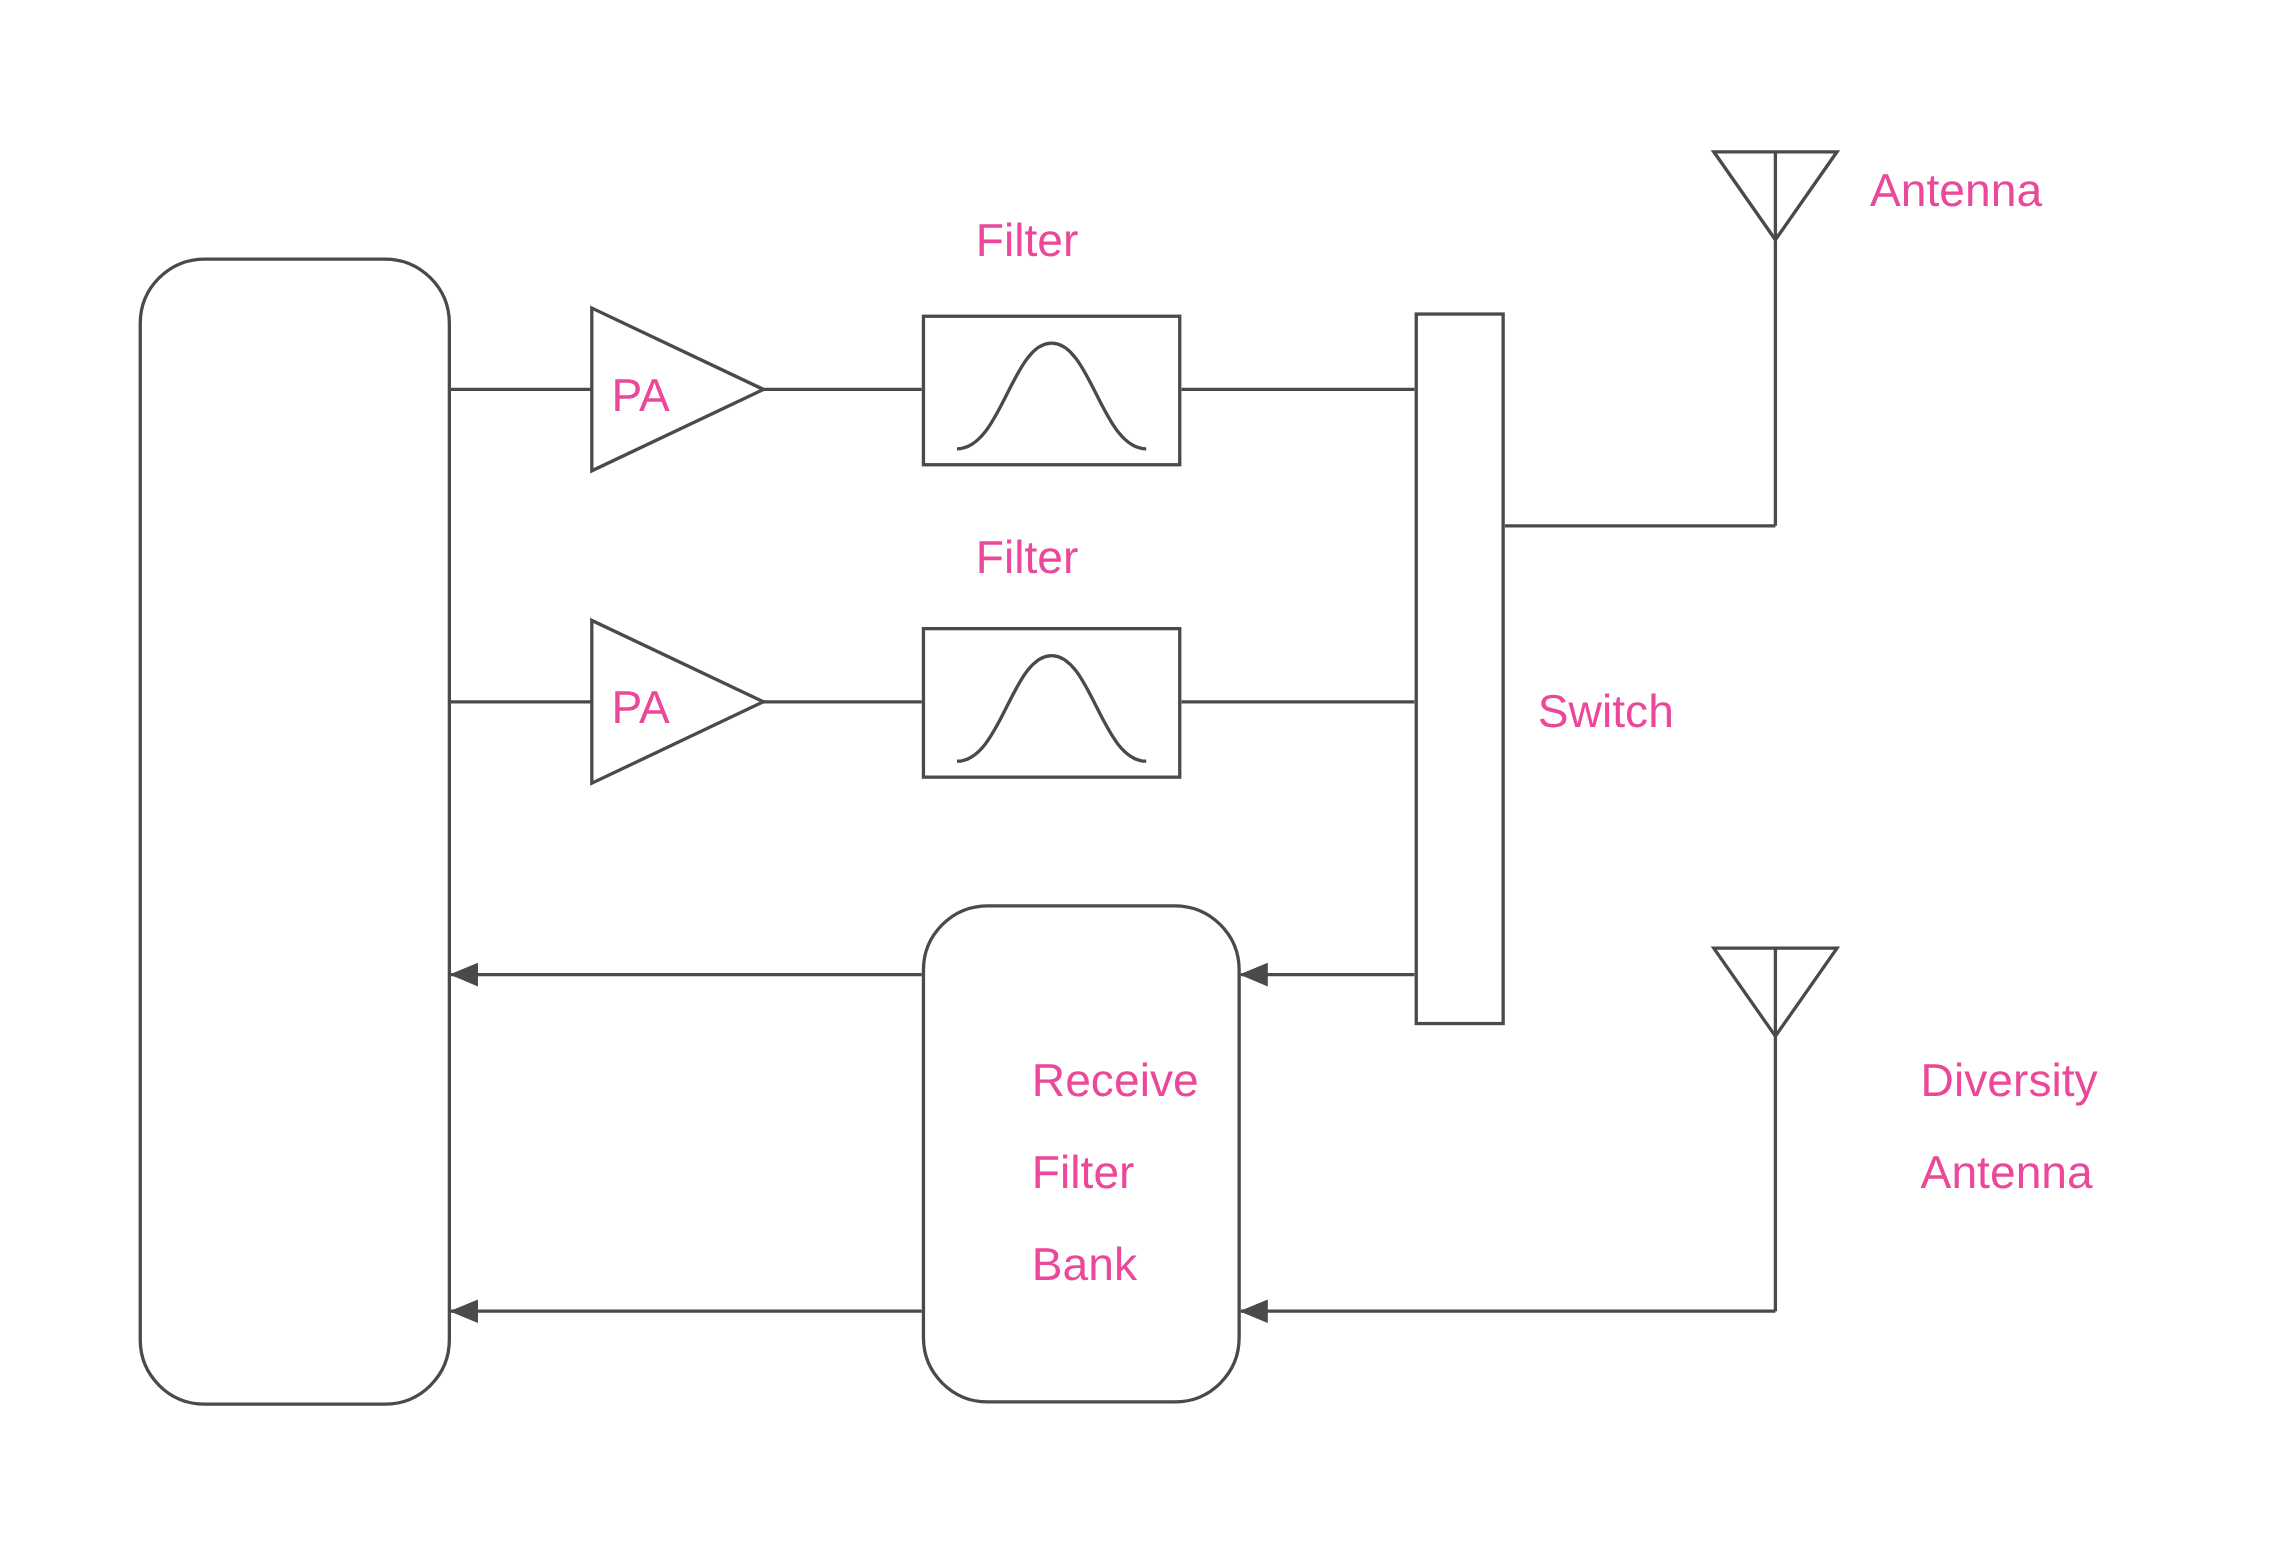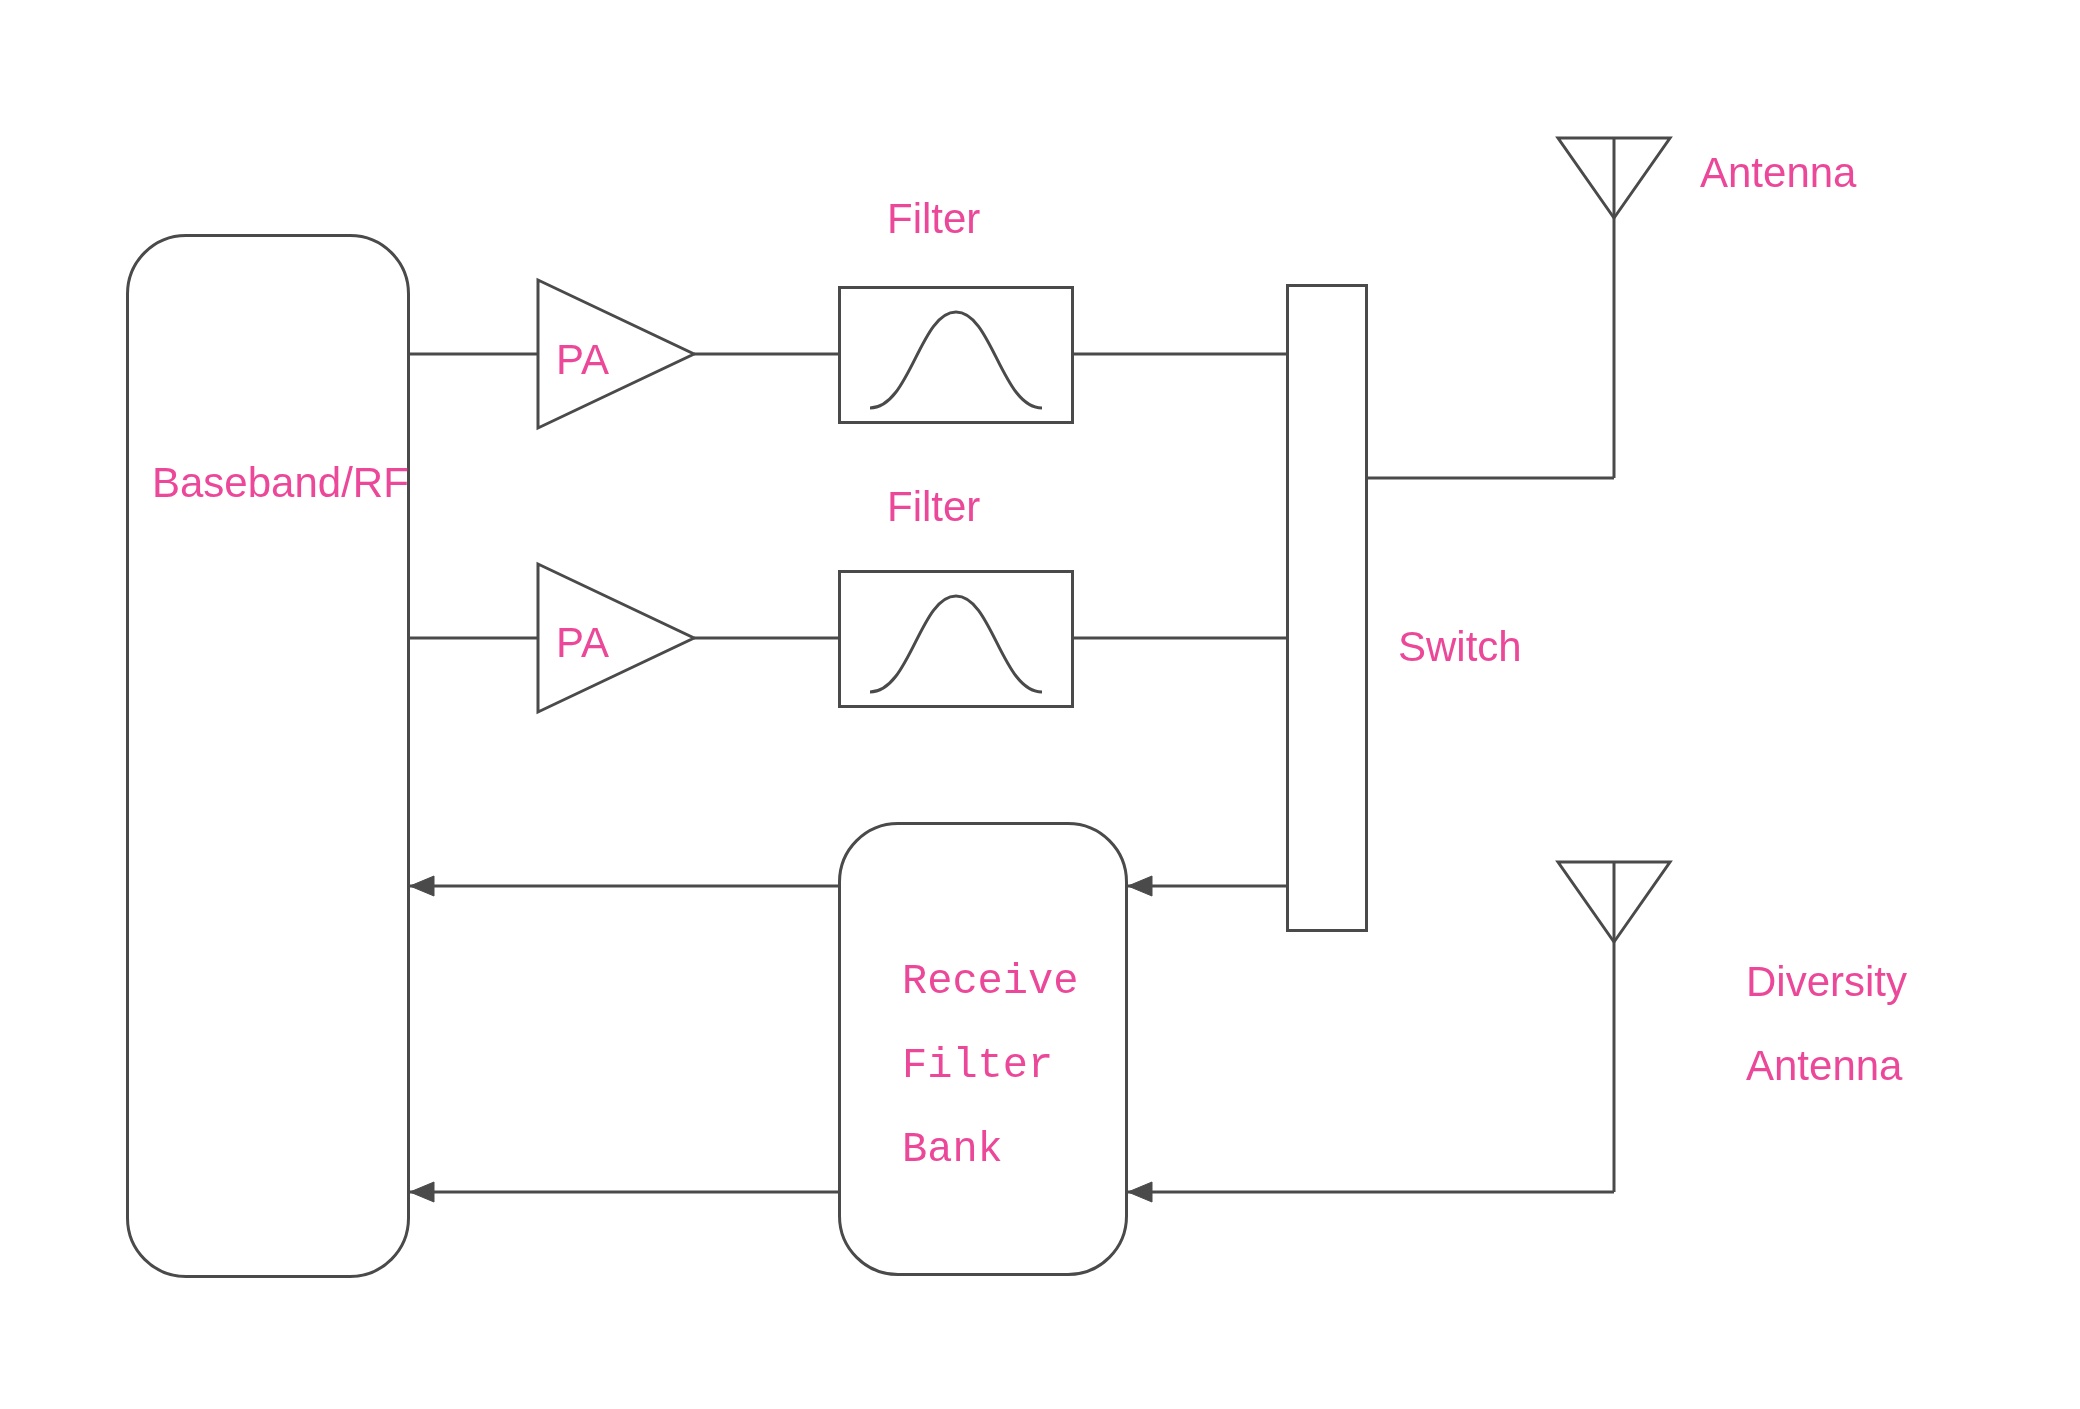--- a/index.html
+++ b/index.html
@@ -52,33 +52,32 @@
     stroke: #4a4a4a;
     stroke-width: 1;
   }
 </style>
 </head>
 <body>
 
 <div class="canvas">
 
   <div class="box rounded" style="left:126px; top:234px; width:284px; height:1044px;"></div>
-  <div class="label" style="left:152px; top:454px;">Baseband/RF</div>
 
   <div class="box" style="left:838px; top:286px; width:236px; height:138px;"></div>
   <div class="label" style="left:887px; top:190px;">Filter</div>
 
   <div class="box" style="left:838px; top:570px; width:236px; height:138px;"></div>
   <div class="label" style="left:887px; top:478px;">Filter</div>
 
   <div class="box" style="left:1286px; top:284px; width:82px; height:648px;"></div>
   <div class="label" style="left:1398px; top:618px;">Switch</div>
 
   <div class="box rounded" style="left:838px; top:822px; width:290px; height:454px;"></div>
-  <div class="label multiline" style="left:902px; top:940px; width:200px;font-family:Liberation Mono, monospace;">
+  <div class="label multiline" style="left:938px; top:940px; width:200px;">
     <span>Receive<br>Filter<br>Bank</span>
   </div>
 
   <div class="label" style="left:1700px; top:144px;">Antenna</div>
 
   <div class="label multiline" style="left:1746px; top:940px; width:200px;">
     <span>Diversity<br>Antenna</span>
   </div>
 
   <div class="label" style="left:556px; top:331px;">PA</div>

